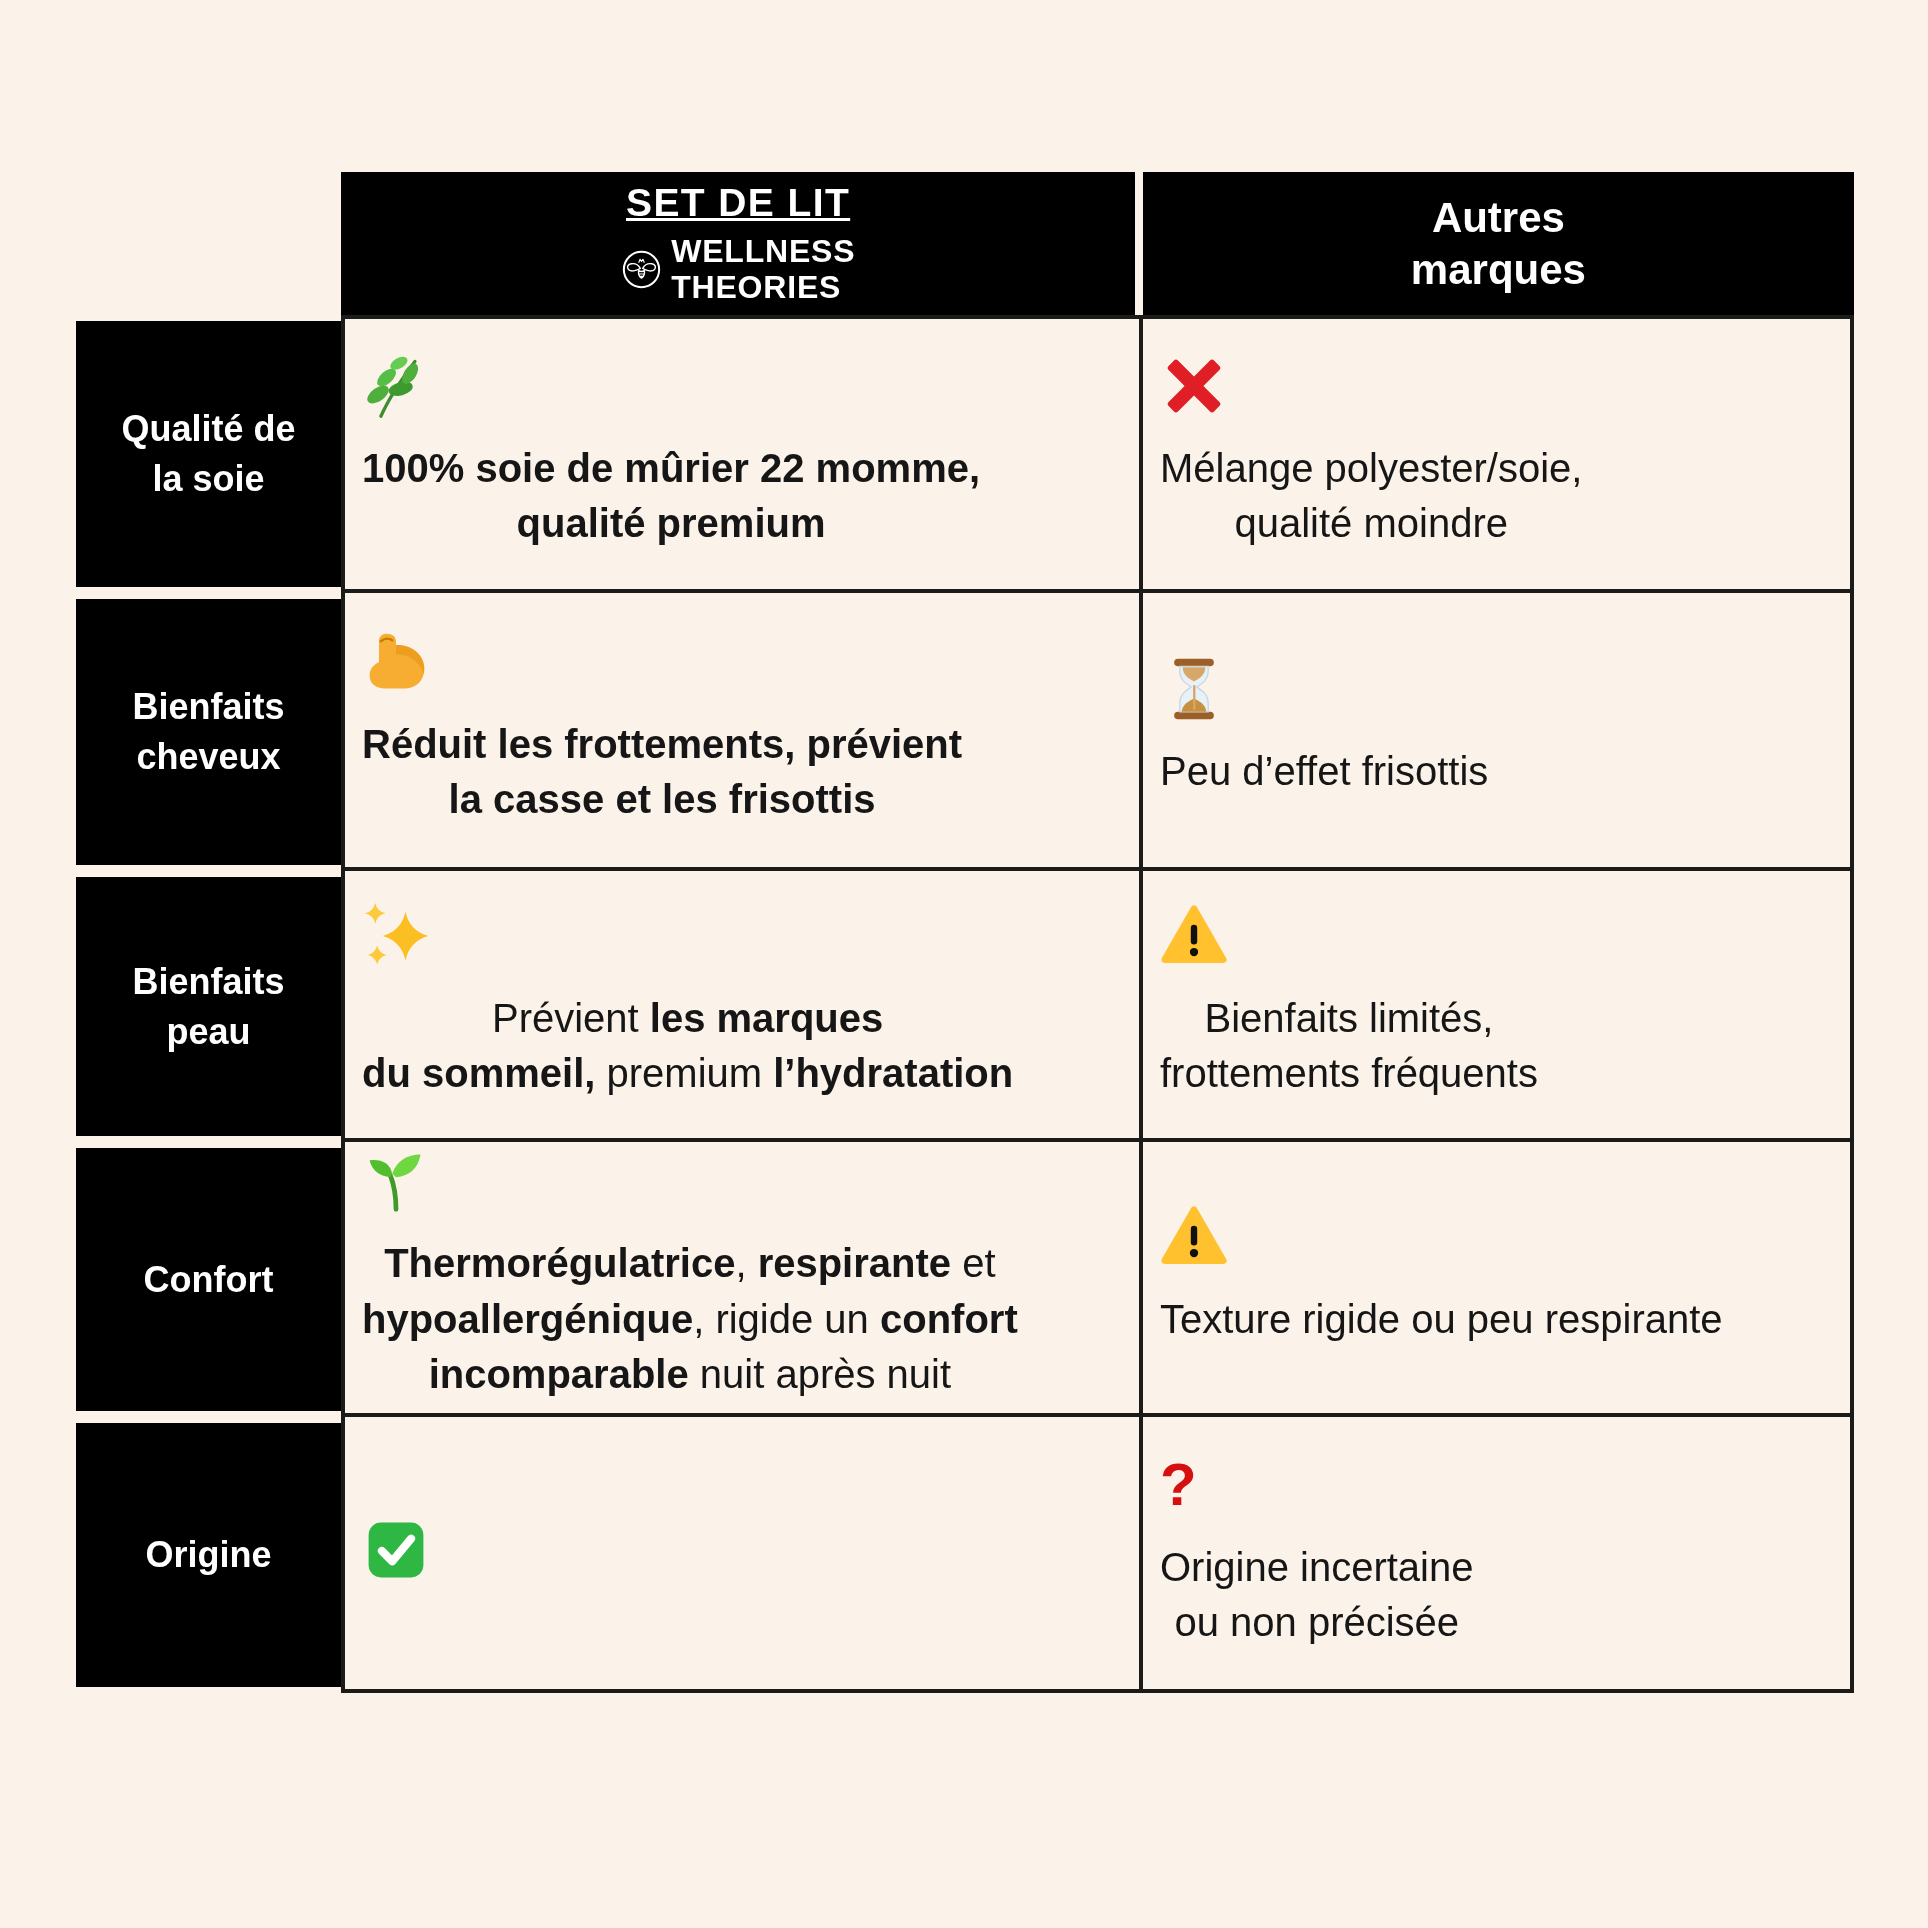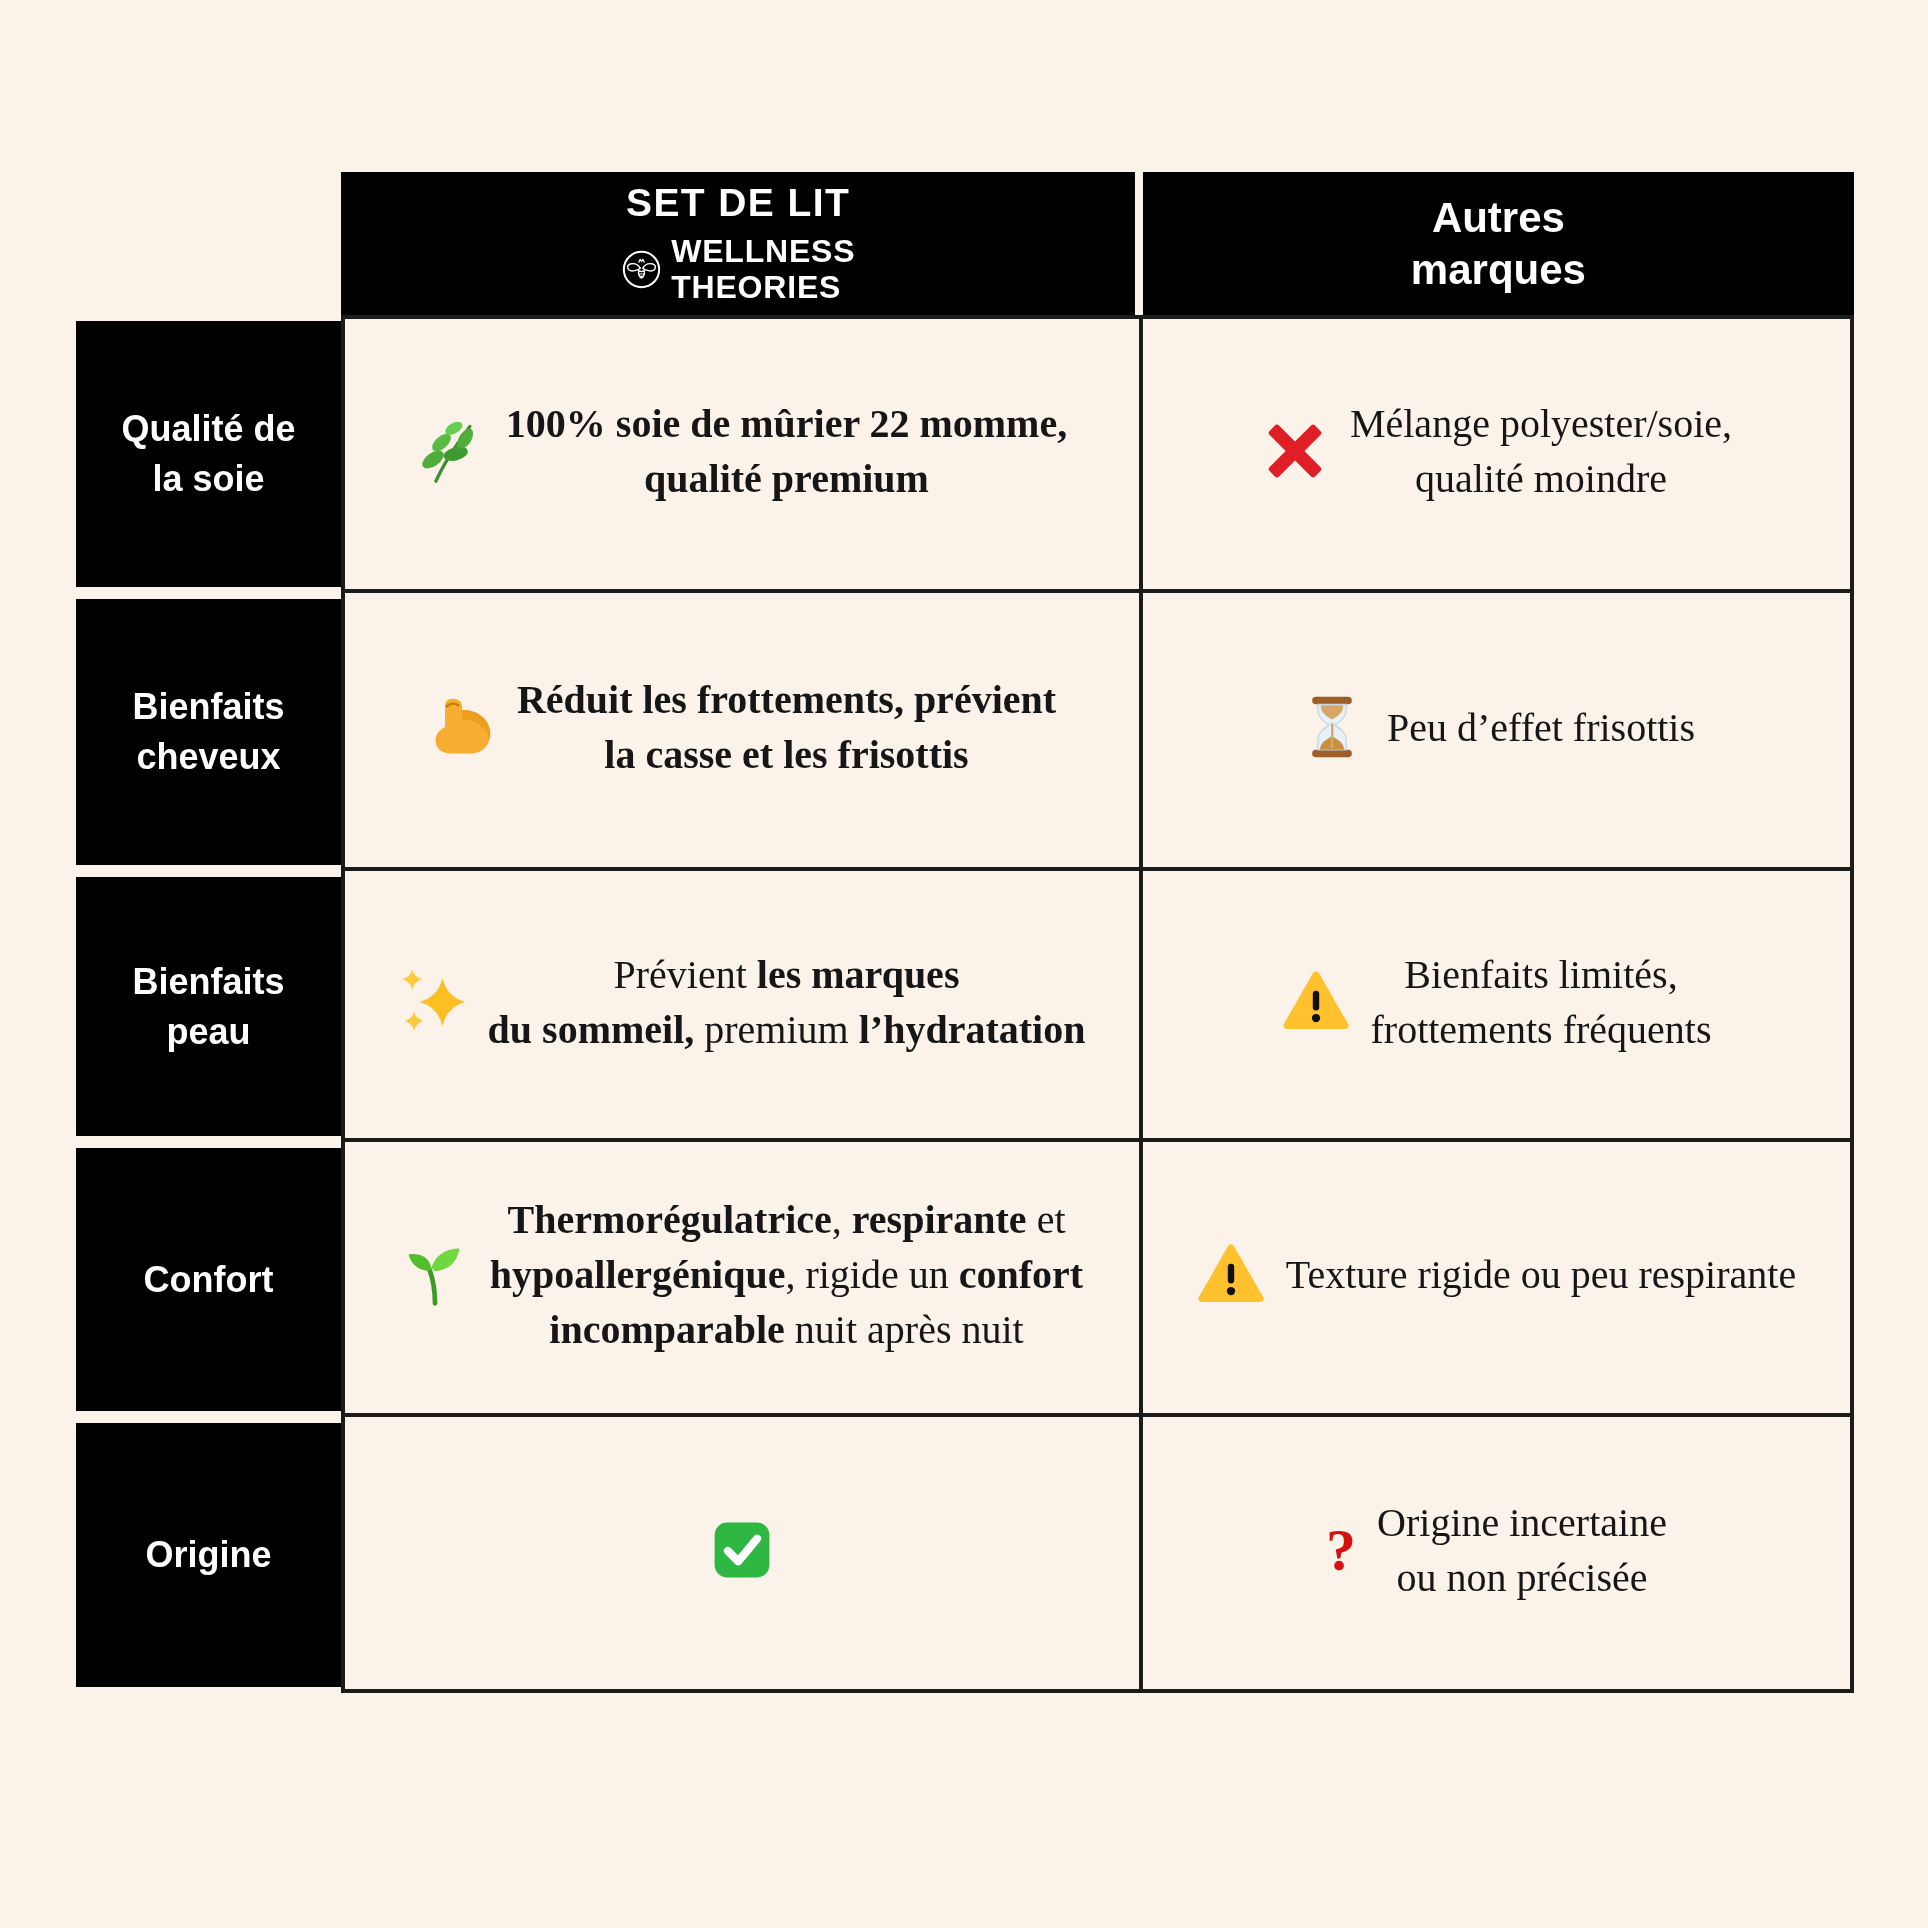--- a/index.html
+++ b/index.html
@@ -17,35 +17,35 @@
   }
   .hdr{
     background:#000;color:#fff;
     display:flex;flex-direction:column;align-items:center;justify-content:center;
   }
   .hdr-brand{margin-right:3.8px;gap:8.5px;}
   .hdr-other{
     margin-left:3.8px;font-weight:700;font-size:42px;line-height:1.22;
     text-align:center;white-space:pre-line;
   }
-  .hdr-title{font-weight:700;font-size:39px;letter-spacing:1.4px;}
+  .hdr-title{font-weight:700;font-size:39px;letter-spacing:1.4px;text-decoration:underline;}
   .logo-row{display:flex;align-items:center;gap:9.4px;}
   .logo-icon{width:41px;height:41px;display:block;}
   .logo-icon svg{width:100%;height:100%;display:block;}
   .logo-text{font-weight:700;font-size:32px;line-height:1.12;letter-spacing:0.8px;text-align:left;}
   .label-cell{
     background:#000;color:#fff;margin:5.6px 0;
     display:flex;align-items:center;justify-content:center;
     text-align:center;font-weight:700;font-size:36px;line-height:1.38;
     white-space:pre-line;
   }
   .cell{
     border-left:4.7px solid #1B1B19;border-bottom:4.7px solid #1B1B19;
-    display:flex;flex-direction:row;align-items:center;justify-content:center;
-    text-align:center;padding:3.8px 17px 9.4px;gap:21px;font-family:Liberation Serif, serif;
+    display:flex;flex-direction:column;align-items:flex-start;justify-content:center;
+    text-align:center;padding:3.8px 17px 9.4px;gap:21px;
   }
   .other-cell{border-right:4.7px solid #1B1B19;}
   .grid>.cell:nth-child(5),.grid>.cell:nth-child(6){border-top:4.7px solid #1B1B19;}
   .cell-icon{height:68px;display:flex;align-items:center;justify-content:center;}
   .cell-icon svg{height:68px;width:auto;display:block;}
   .cell-text{white-space:pre-line;font-size:40px;line-height:1.38;font-weight:400;}
   .cell-text .b{font-weight:700;}
   .qmark{color:#D6100F;font-weight:700;font-size:60px;line-height:1;}
 </style>
 </head>

